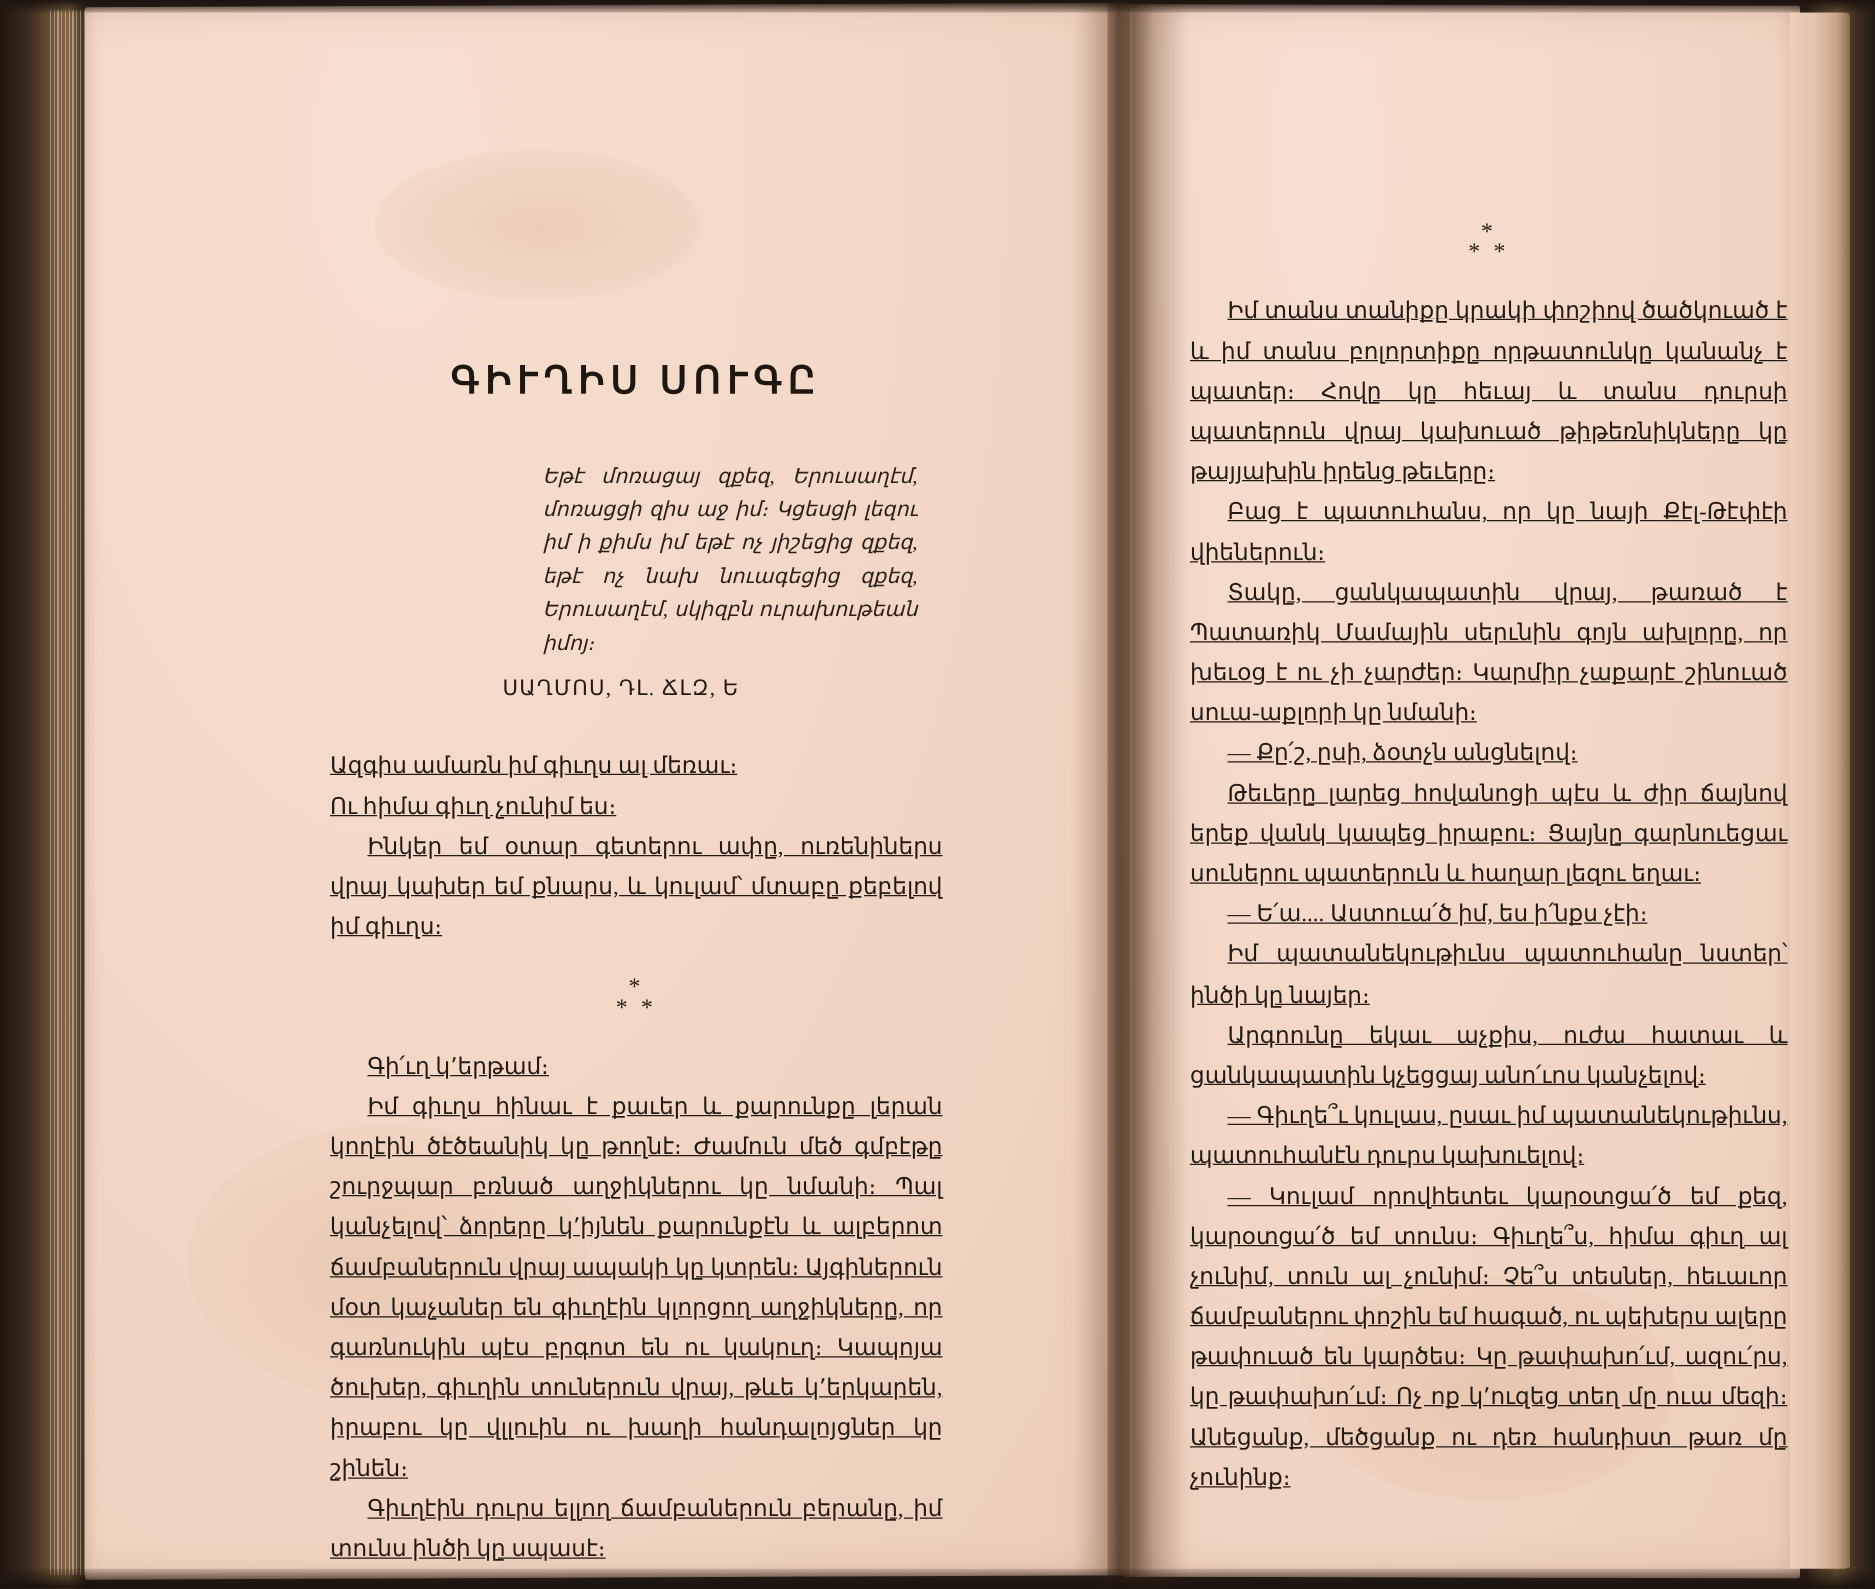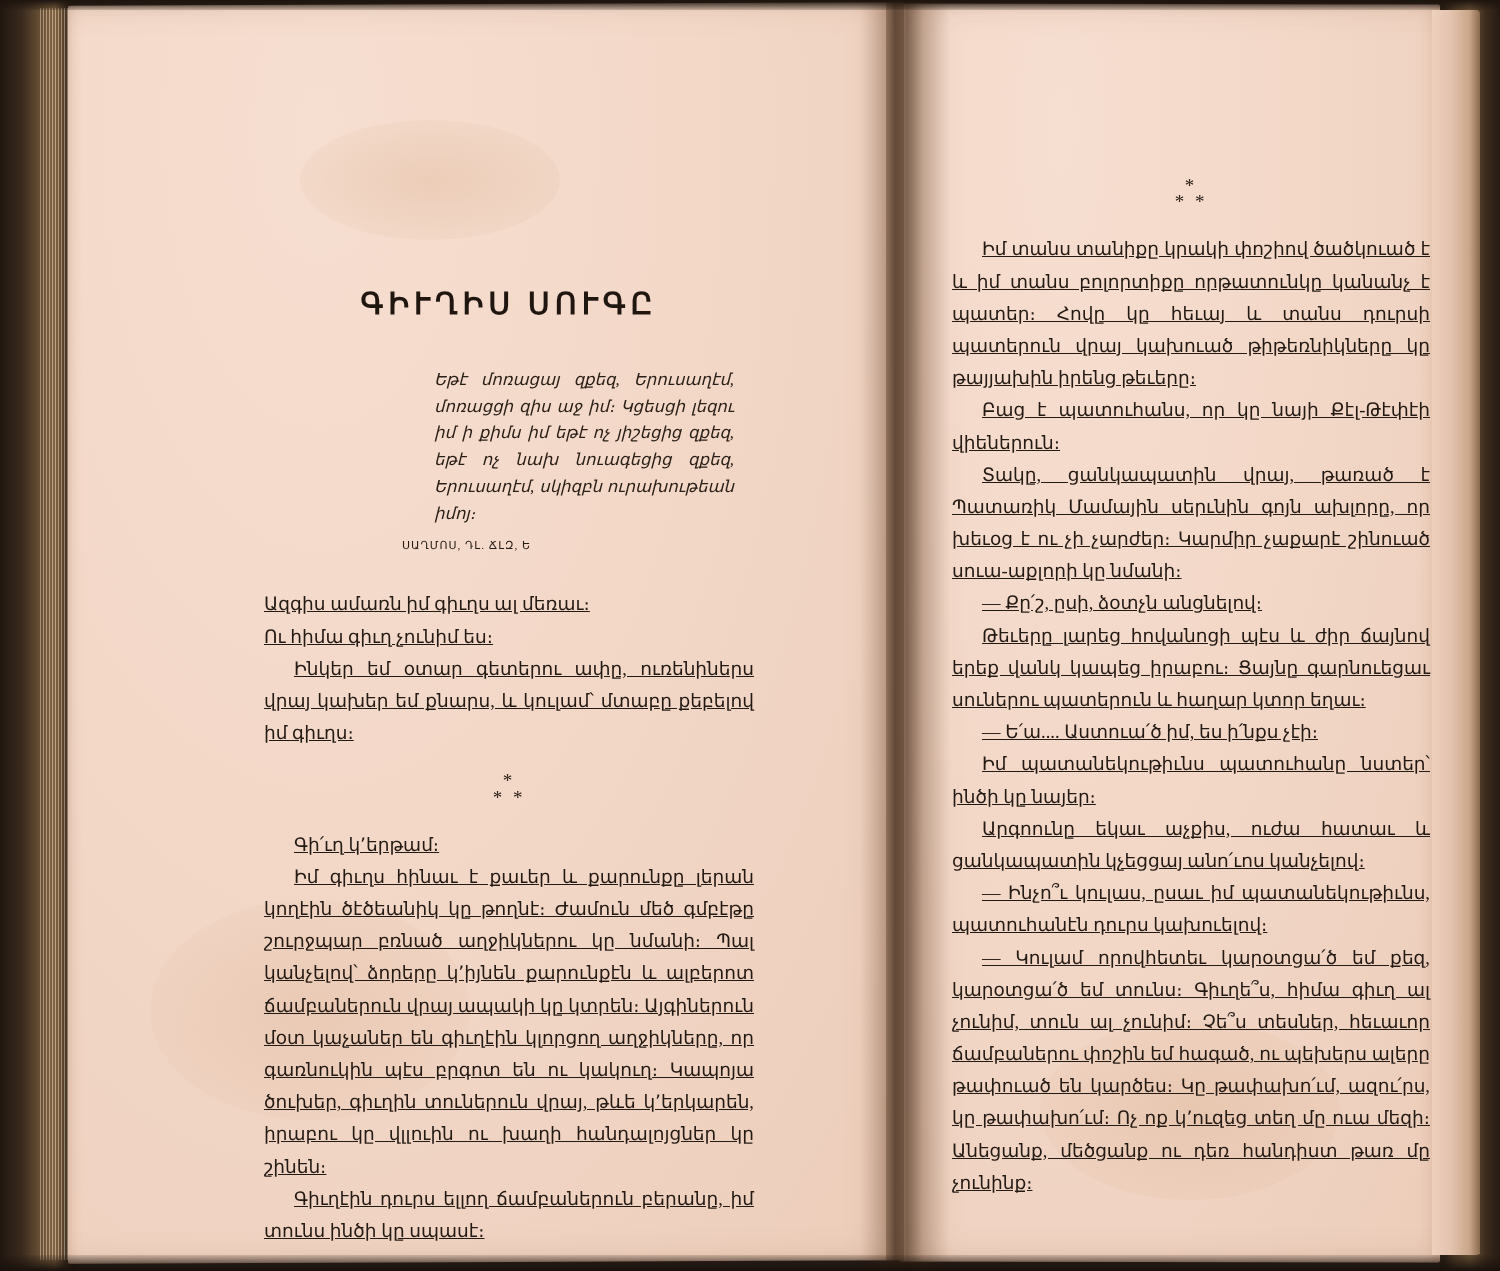--- a/index.html
+++ b/index.html
@@ -152,21 +152,21 @@
     width: 300px;
     margin: 0 16px 0 170px;
     font-style: italic;
     font-size: 16.5px;
     line-height: 1.62;
     text-align: justify;
     color: #2b2018;
   }
   .epigraph-source {
     margin: 12px 0 0 138px;
-    font-size: 11px;
+    font-size: 17px;
     letter-spacing: 1px;
     color: #241a14;
   }
 
   p.para {
     margin: 0;
     font-size: 18.5px;
     line-height: 1.74;
     text-align: justify;
     text-indent: 30px;
@@ -255,24 +255,24 @@
 
     <div class="asterism" style="margin-top:4px">
       <span class="a-top">*</span>
       <span>* *</span>
     </div>
 
     <p class="para">Իմ տանս տանիքը կրակի փոշիով ծածկուած է և իմ տանս բոլորտիքը որթատունկը կանանչ է պատեր։ Հովը կը հեւայ և տանս դուրսի պատերուն վրայ կախուած թիթեռնիկները կը թայյախին իրենց թեւերը։</p>
     <p class="para">Բաց է պատուհանս, որ կը նայի Քէլ-Թէփէի վիեներուն։</p>
     <p class="para">Տակը, ցանկապատին վրայ, թառած է Պատառիկ Մամային սերւնին գոյն ախլորը, որ խեւօց է ու չի չարժեր։ Կարմիր չաքարէ շինուած սուա-աքլորի կը նմանի։</p>
     <p class="para">— Քը՛շ, ըսի, ձօտչն անցնելով։</p>
-    <p class="para">Թեւերը լարեց հովանոցի պէս և ժիր ճայնով երեք վանկ կապեց իրաբու։ Ցայնը գարնուեցաւ սուներու պատերուն և հաղար կտոր եղաւ։</p>
+    <p class="para">Թեւերը լարեց հովանոցի պէս և ժիր ճայնով երեք վանկ կապեց իրաբու։ Ցայնը գարնուեցաւ սուներու պատերուն և հաղար լեզու եղաւ։</p>
     <p class="para">— Ե՛ա.... Աստուա՛ծ իմ, ես ի՛նքս չէի։</p>
     <p class="para">Իմ պատանեկութիւնս պատուհանը նստեր՝ ինծի կը նայեր։</p>
     <p class="para">Արգոունը եկաւ աչքիս, ուժա հատաւ և ցանկապատին կչեցցայ անո՛ւոս կանչելով։</p>
-    <p class="para">— Ինչո՞ւ կուլաս, ըսաւ իմ պատանեկութիւնս, պատուհանէն դուրս կախուելով։</p>
+    <p class="para">— Գիւղե՞ւ կուլաս, ըսաւ իմ պատանեկութիւնս, պատուհանէն դուրս կախուելով։</p>
     <p class="para">— Կուլամ որովհետեւ կարօտցա՛ծ եմ քեզ, կարօտցա՛ծ եմ տունս։ Գիւղե՞ս, հիմա գիւղ ալ չունիմ, տուն ալ չունիմ։ Չե՞ս տեսներ, հեւաւոր ճամբաներու փոշին եմ հագած, ու պեխերս ալերը թափուած են կարծես։ Կը թափախո՛ւմ, ազու՛րս, կը թափախո՛ւմ։ Ոչ ոք կ՚ուզեց տեղ մը ուա մեզի։ Անեցանք, մեծցանք ու դեռ հանդիստ թառ մը չունինք։</p>
   </div>
 
 
   <div class="board-top"></div>
   <div class="board-bottom"></div>
 </div>
 
 </body></html>

